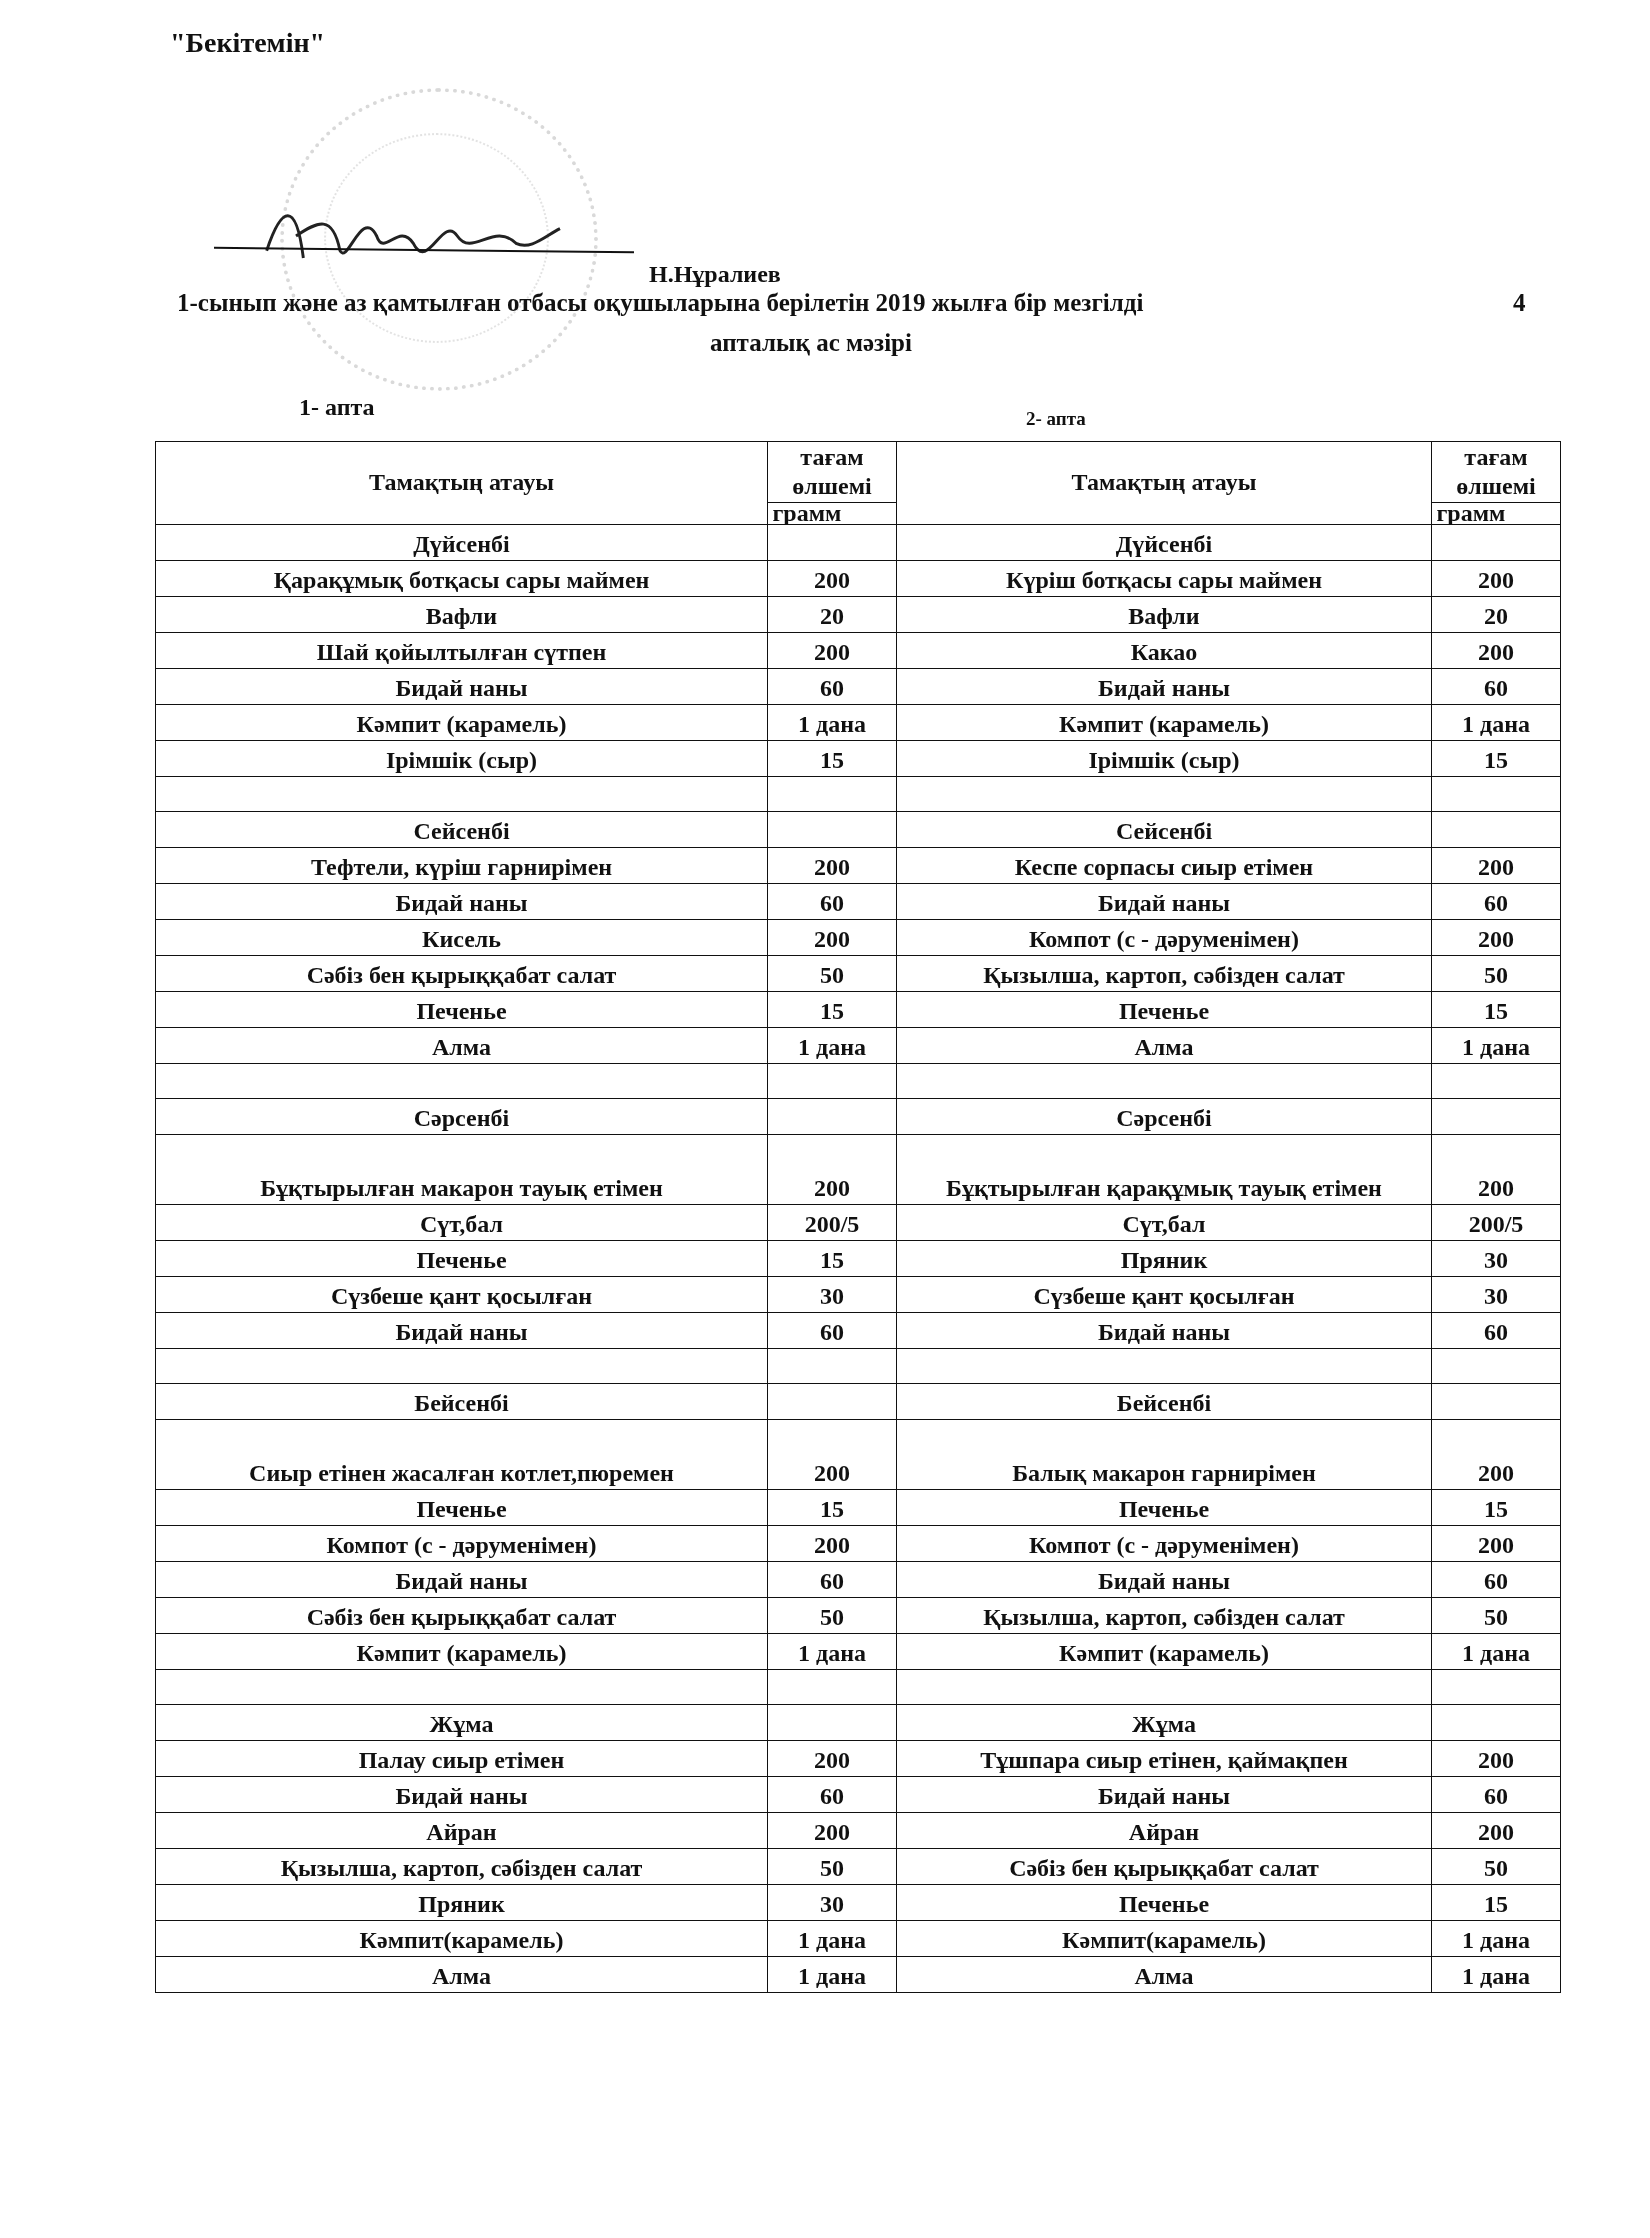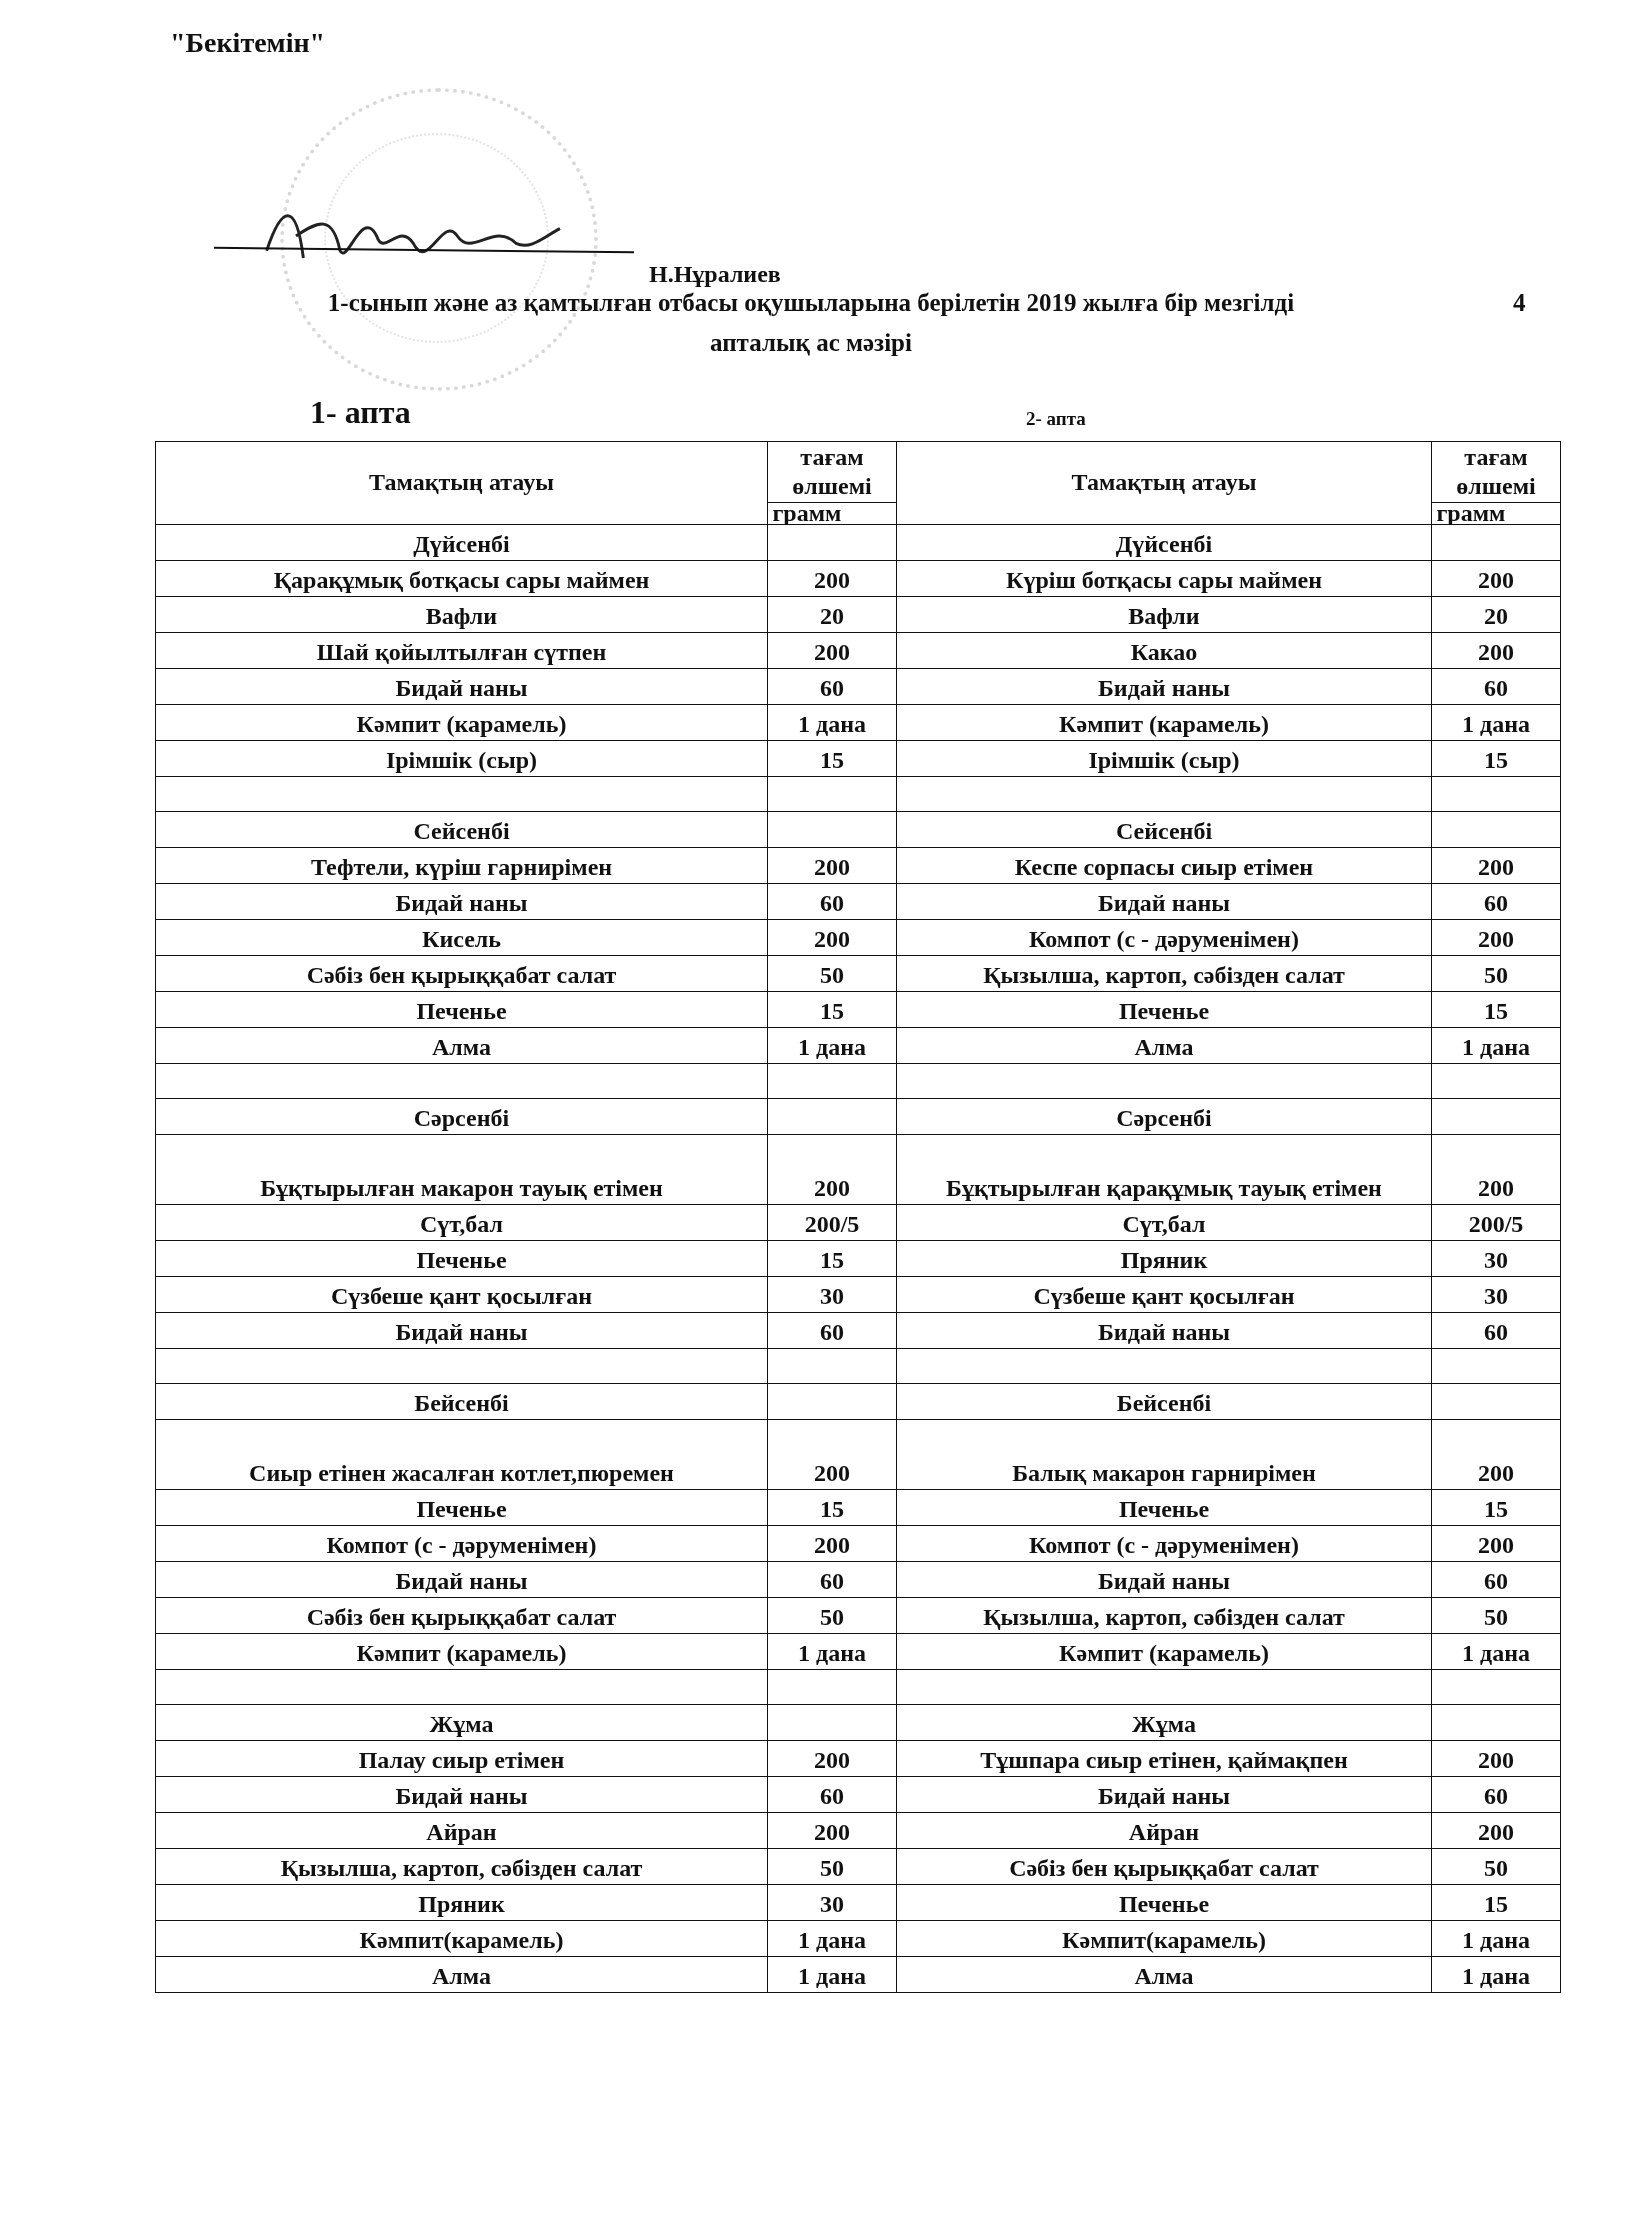--- a/index.html
+++ b/index.html
@@ -7,24 +7,24 @@
          font-family:"Liberation Serif", "DejaVu Serif", serif; color:#111; }
   .approve { position:absolute; left:170px; top:26.5px; font-size:28px; font-weight:bold; }
   .org { position:absolute; left:175px; top:80px; font-size:28px; font-weight:bold; line-height:41px; width:737px; }
   .sign-line { position:absolute; left:214px; top:249px; width:420px; height:2.2px; background:#111; transform:rotate(0.6deg); }
   .signer { position:absolute; left:649px; top:221px; font-size:24px; font-weight:bold;margin-top:40px; }
   .stamp { position:absolute; left:280px; top:88px; width:310px; height:295px; border-radius:50%;
            border:4.4px dotted #bbb; opacity:.55; }
   .stamp2 { position:absolute; left:324px; top:133px; width:221px; height:206px; border-radius:50%;
             border:2.9px dotted #ccc; opacity:.55; }
   .signature { position:absolute; left:251px; top:192px; width:332px; height:88px; }
-  .title1 { position:absolute; left:177px; top:289px; font-size:25px; font-weight:bold; width:1268px; text-align:center; }
+  .title1 { position:absolute; left:177px; top:289px; font-size:25px; font-weight:bold; width:1268px; }
   .title2 { position:absolute; left:177px; top:329px; font-size:25px; font-weight:bold; width:1268px; text-align:center; }
   .pagenum { position:absolute; left:1513px; top:289px; font-size:25px; font-weight:bold; }
-  .week1 { position:absolute; left:310px; top:394px; font-size:32px; font-weight:bold; }
+  .week1 { position:absolute; left:299px; top:394px; font-size:24px; font-weight:bold; }
   .week2 { position:absolute; left:1026px; top:408px; font-size:19px; font-weight:bold; }
 
   table.menu { position:absolute; left:155px; top:441px; width:1405px; border-collapse:collapse;
                font-size:24px; font-weight:bold; table-layout:fixed; }
   table.menu td, table.menu th { border:1.5px solid #111; text-align:center; vertical-align:bottom;
                padding:0 2.9px; height:35px; line-height:29.5px; overflow:hidden; white-space:nowrap; }
   table.menu th { font-weight:bold; vertical-align:middle; }
   .c1 { width:612px; } .c2 { width:129px; } .c3 { width:535px; } .c4 { width:129px; }
   th.measure { text-align:left; line-height:31px; padding-left:4.4px; }
   .unit { text-align:left !important; padding-left:4.4px !important; }

